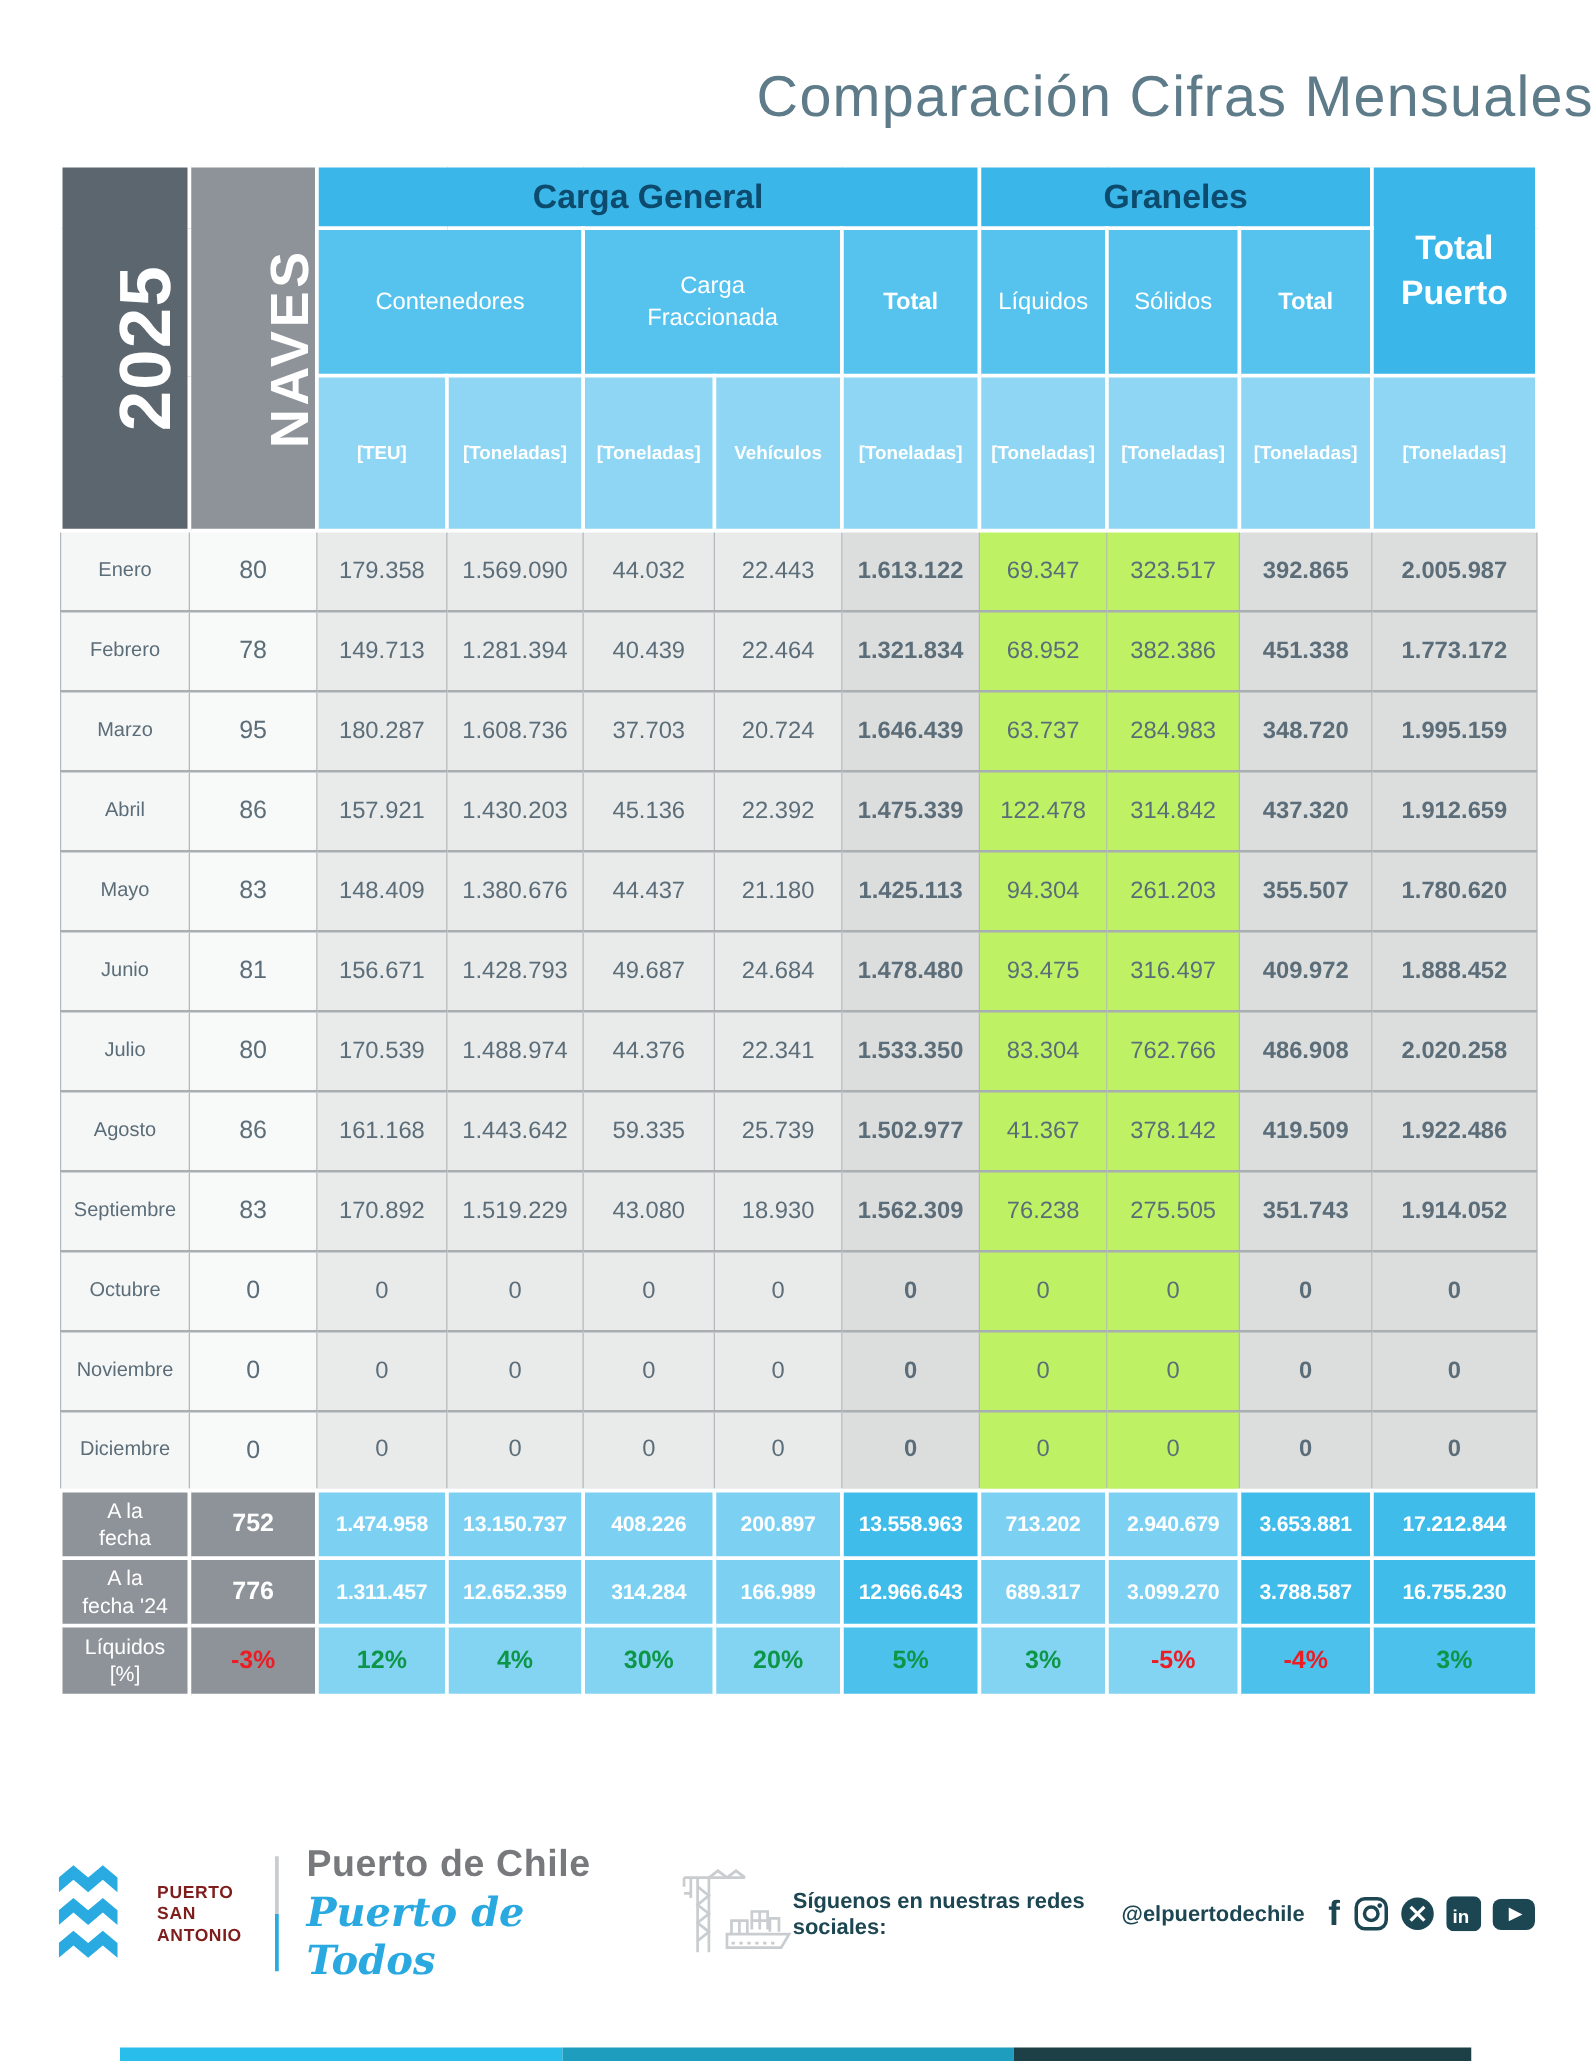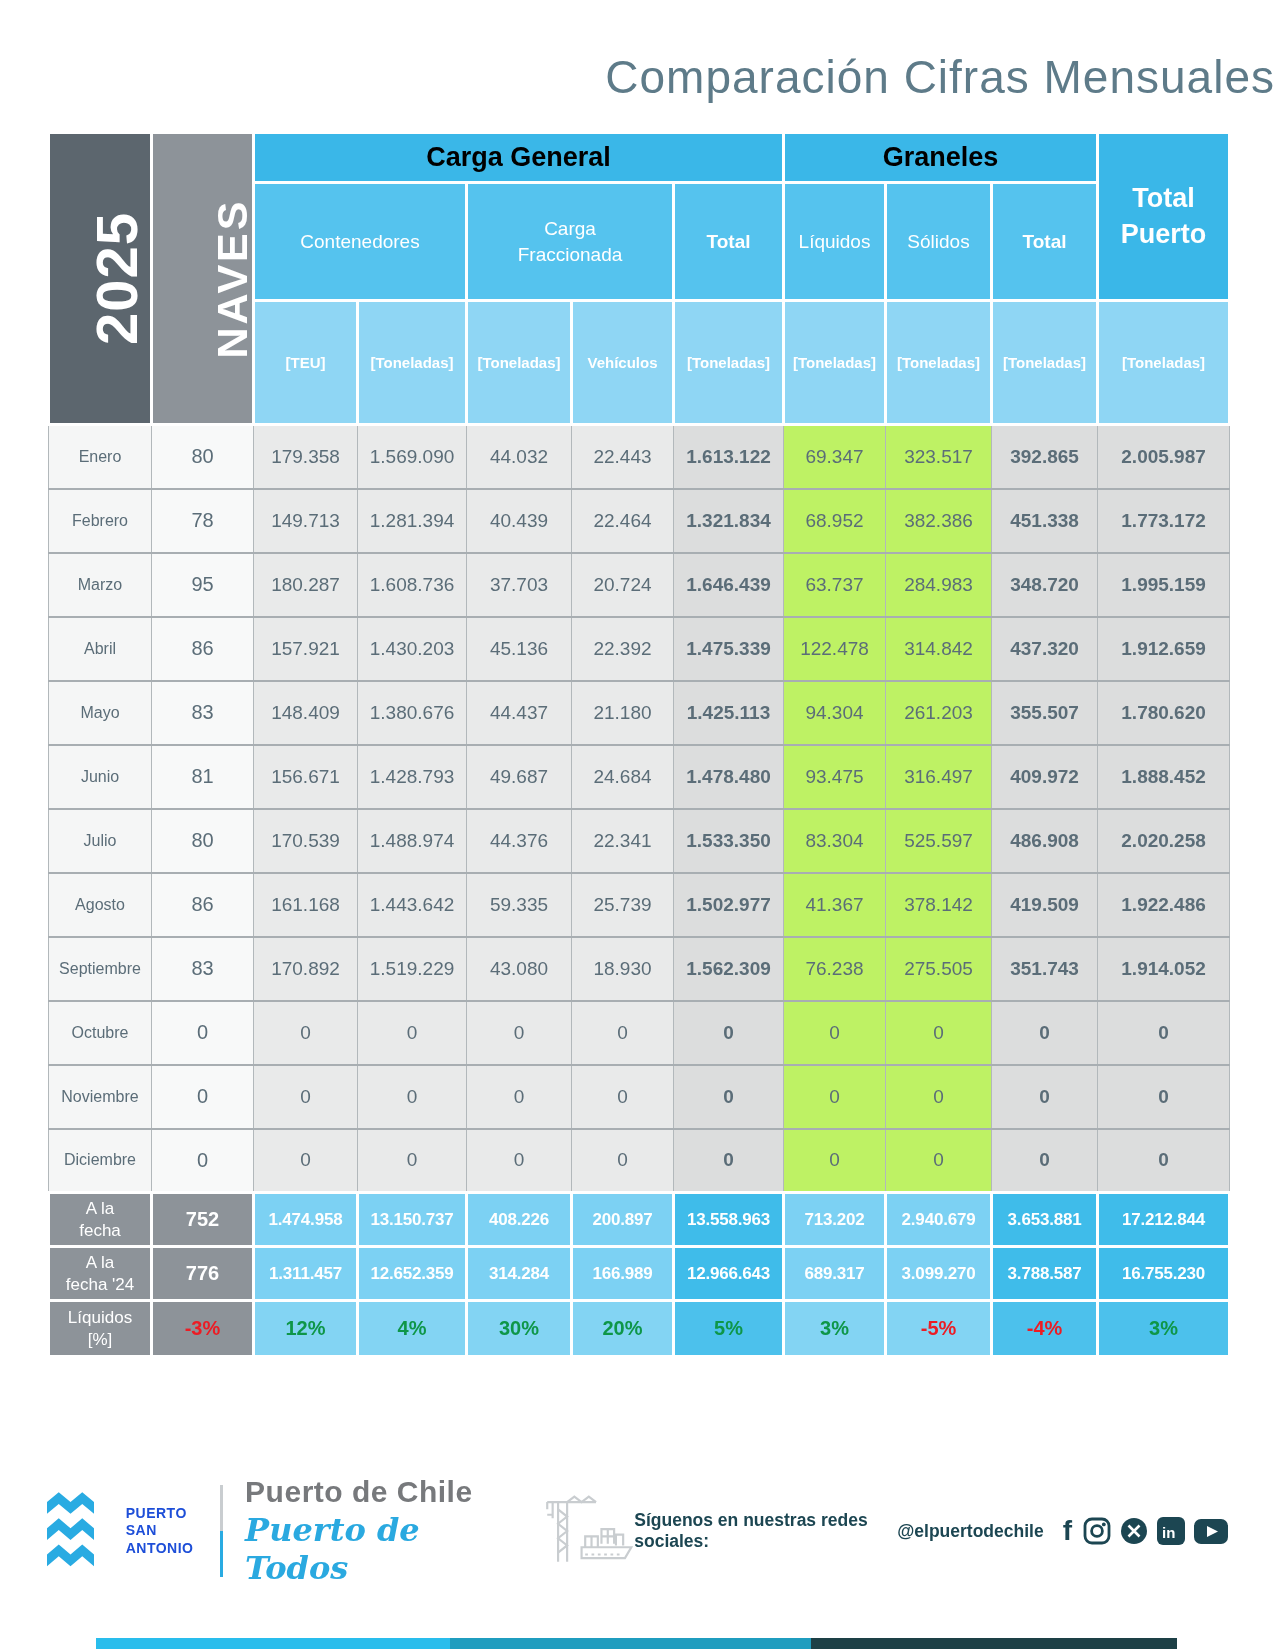--- a/index.html
+++ b/index.html
@@ -18,21 +18,21 @@
   }
   table.main th, table.main td { text-align:center; vertical-align:middle; padding:0; }
 
   
   .h-year   { background:#5c666e; border:3px solid #fff; }
   .h-naves  { background:#8d9399; border:3px solid #fff; }
   .rot { display:inline-block; transform:rotate(-90deg); white-space:nowrap; color:#fff; font-weight:bold; }
   .rot-year  { font-size:58px; letter-spacing:1px; }
   .rot-naves { font-size:43px; letter-spacing:3px; }
   .h-group {
-    background:#3ab7e8; color:#000000; font-weight:bold; font-size:27px;
+    background:#3ab7e8; color:#0c4a6e; font-weight:bold; font-size:27px;
     border:3px solid #fff; height:50px;
   }
   .h-sub {
     background:#55c3ee; color:#fff; font-weight:400; font-size:19px;
     border:3px solid #fff; height:118px; line-height:1.35;
   }
   .h-sub .wrapbox { display:inline-block; max-width:135px; }
   .h-sub.bold { font-weight:bold; }
   .h-tp {
     background:#3ab7e8; color:#fff; font-size:27px; line-height:1.3;
@@ -70,21 +70,21 @@
   .v-data  { background:#83d4f3; font-size:20px; font-weight:bold; border:3px solid #fff; }
   .v-total { background:#4cc1ec; font-size:20px; font-weight:bold; border:3px solid #fff; }
   .pos { color:#0e9648; }
   .neg { color:#ec1c24; }
 
   
   .footer {
     position:absolute; left:47px; top:1483px; width:1181px; height:96px;
     display:flex; align-items:center;
   }
-  .logo-text { margin-left:10px; font-size:14px; font-weight:bold; color:#1d4ed8; line-height:1.25; letter-spacing:0.5px; }
+  .logo-text { margin-left:10px; font-size:14px; font-weight:bold; color:#7f1d1d; line-height:1.25; letter-spacing:0.5px; }
   .divider {
     width:4px; height:92px; margin:0 22px 0 26px;
     background:linear-gradient(#c9cdd0 50%, #29abe2 50%);
   }
   .brand-title  { font-size:30px; font-weight:bold; color:#77797c; letter-spacing:0.5px; }
   .brand-script { font-size:32px; font-weight:bold; font-style:italic; color:#2aa9e0;
                   font-family:"DejaVu Serif", serif; margin-top:2px; }
   .illustration { margin-left:34px; }
   .social {
     margin-left:auto; display:flex; align-items:center; gap:9px;
@@ -237,21 +237,21 @@
         </tr>
         <tr class="r-month">
           <td class="c-label">Julio</td>
           <td class="c-naves">80</td>
           <td class="c-reg">170.539</td>
           <td class="c-reg">1.488.974</td>
           <td class="c-reg">44.376</td>
           <td class="c-reg">22.341</td>
           <td class="c-total">1.533.350</td>
           <td class="c-granel">83.304</td>
-          <td class="c-granel">525.597</td>
+          <td class="c-granel">762.766</td>
           <td class="c-total">486.908</td>
           <td class="c-total">2.020.258</td>
         </tr>
         <tr class="r-month">
           <td class="c-label">Agosto</td>
           <td class="c-naves">86</td>
           <td class="c-reg">161.168</td>
           <td class="c-reg">1.443.642</td>
           <td class="c-reg">59.335</td>
           <td class="c-reg">25.739</td>

